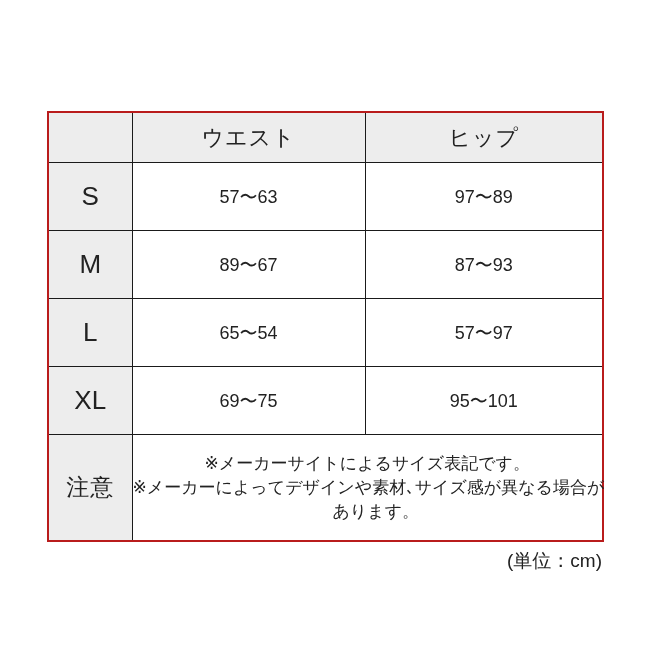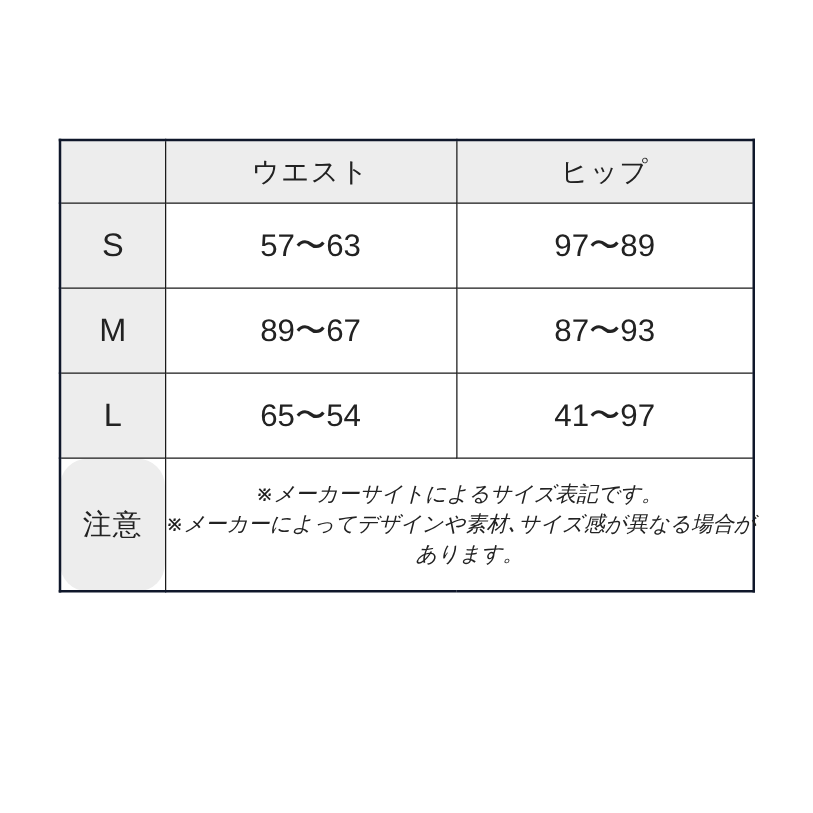--- a/index.html
+++ b/index.html
@@ -12,57 +12,56 @@
     font-family: "Liberation Sans", "DejaVu Sans", sans-serif;
     color: #222222;
   }
   .size-table {
     position: absolute;
     left: 47px;
     top: 111px;
     width: 555px;
     border-collapse: collapse;
     table-layout: fixed;
-    border: 2px solid #0f172a;
+    border: 2px solid #b91c1c;
   }
   .size-table th,
   .size-table td {
     border: 1px solid #1a1a1a;
     text-align: center;
     vertical-align: middle;
     padding: 0;
     font-weight: 400;
   }
   .col-size  { width: 84px; }
   .col-waist { width: 233px; }
   .col-hip   { width: 238px; }
 
   .head-row th {
     height: 49px;
     background: #ededed;
     font-size: 22px;
     letter-spacing: 1px;
   }
-  .data-row td { height: 67px; font-size: 25px; }
+  .data-row td { height: 67px; font-size: 18px; }
   .data-row .row-label { background: #ededed; font-size: 26px; }
 
   .note-label {
     background: #ededed;
     font-size: 23px;
     height: 105px;
     letter-spacing: 1px;
-    border-radius: 22px;
   }
   .note-cell {
     text-align: left;
     padding: 14px 8px 14px 8px;
     font-size: 17px;
     line-height: 24px;
   }
-  .note-line { margin: 0; white-space: nowrap; font-style: italic; }
+  .note-line { margin: 0; white-space: nowrap; }
   .note-line.cont { padding-left: 1em; }
 
   .unit-label {
     position: absolute;
     left: 47px;
     top: 548px;
     width: 555px;
     text-align: right;
     font-size: 19px;
   }
@@ -92,27 +91,33 @@
         <td>97〜89</td>
       </tr>
       <tr class="data-row">
         <td class="row-label">M</td>
         <td>89〜67</td>
         <td>87〜93</td>
       </tr>
       <tr class="data-row">
         <td class="row-label">L</td>
         <td>65〜54</td>
-        <td>41〜97</td>
+        <td>57〜97</td>
+      </tr>
+      <tr class="data-row">
+        <td class="row-label">XL</td>
+        <td>69〜75</td>
+        <td>95〜101</td>
       </tr>
       <tr class="note-row">
         <td class="note-label">注意</td>
         <td class="note-cell" colspan="2">
           <p class="note-line">※メーカーサイトによるサイズ表記です。</p>
           <p class="note-line">※メーカーによってデザインや素材､サイズ感が異なる場合が</p>
           <p class="note-line cont">あります。</p>
         </td>
       </tr>
     </tbody>
   </table>
 
+  <div class="unit-label">(単位：cm)</div>
 
 </div>
 
 </body></html>

